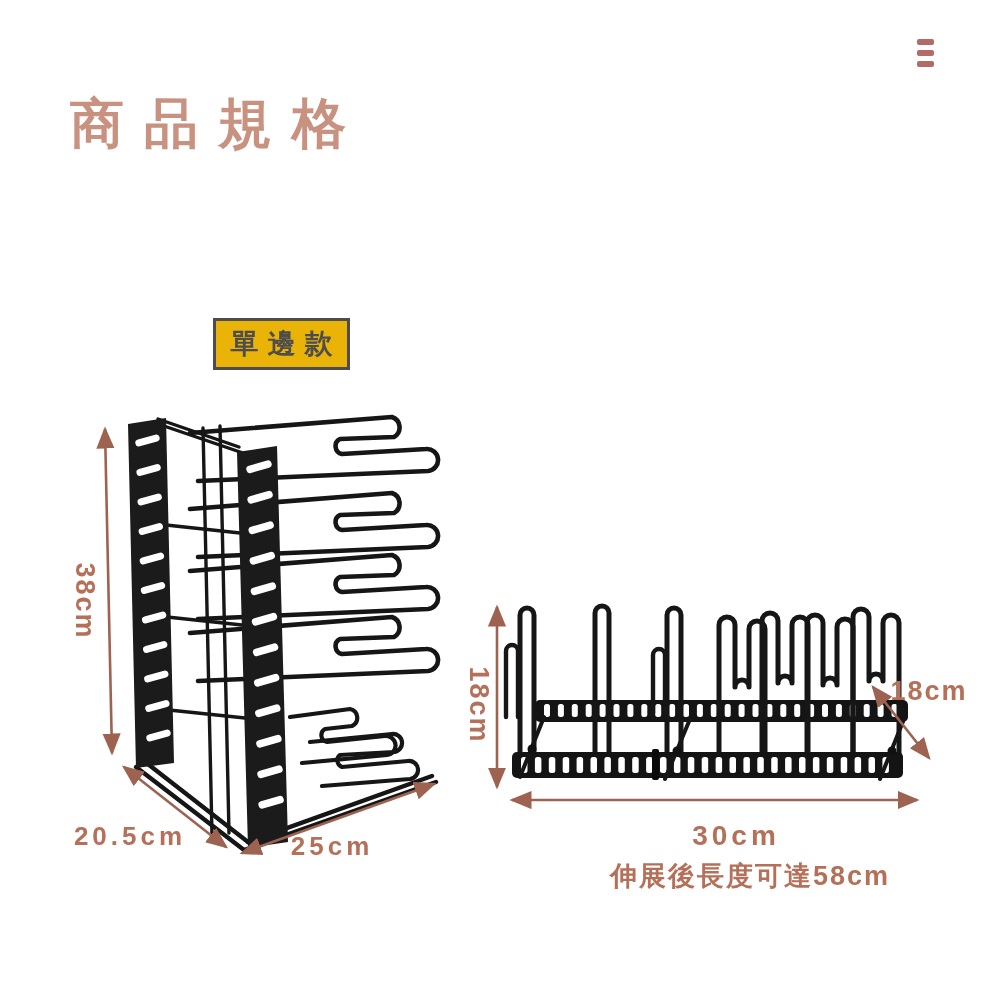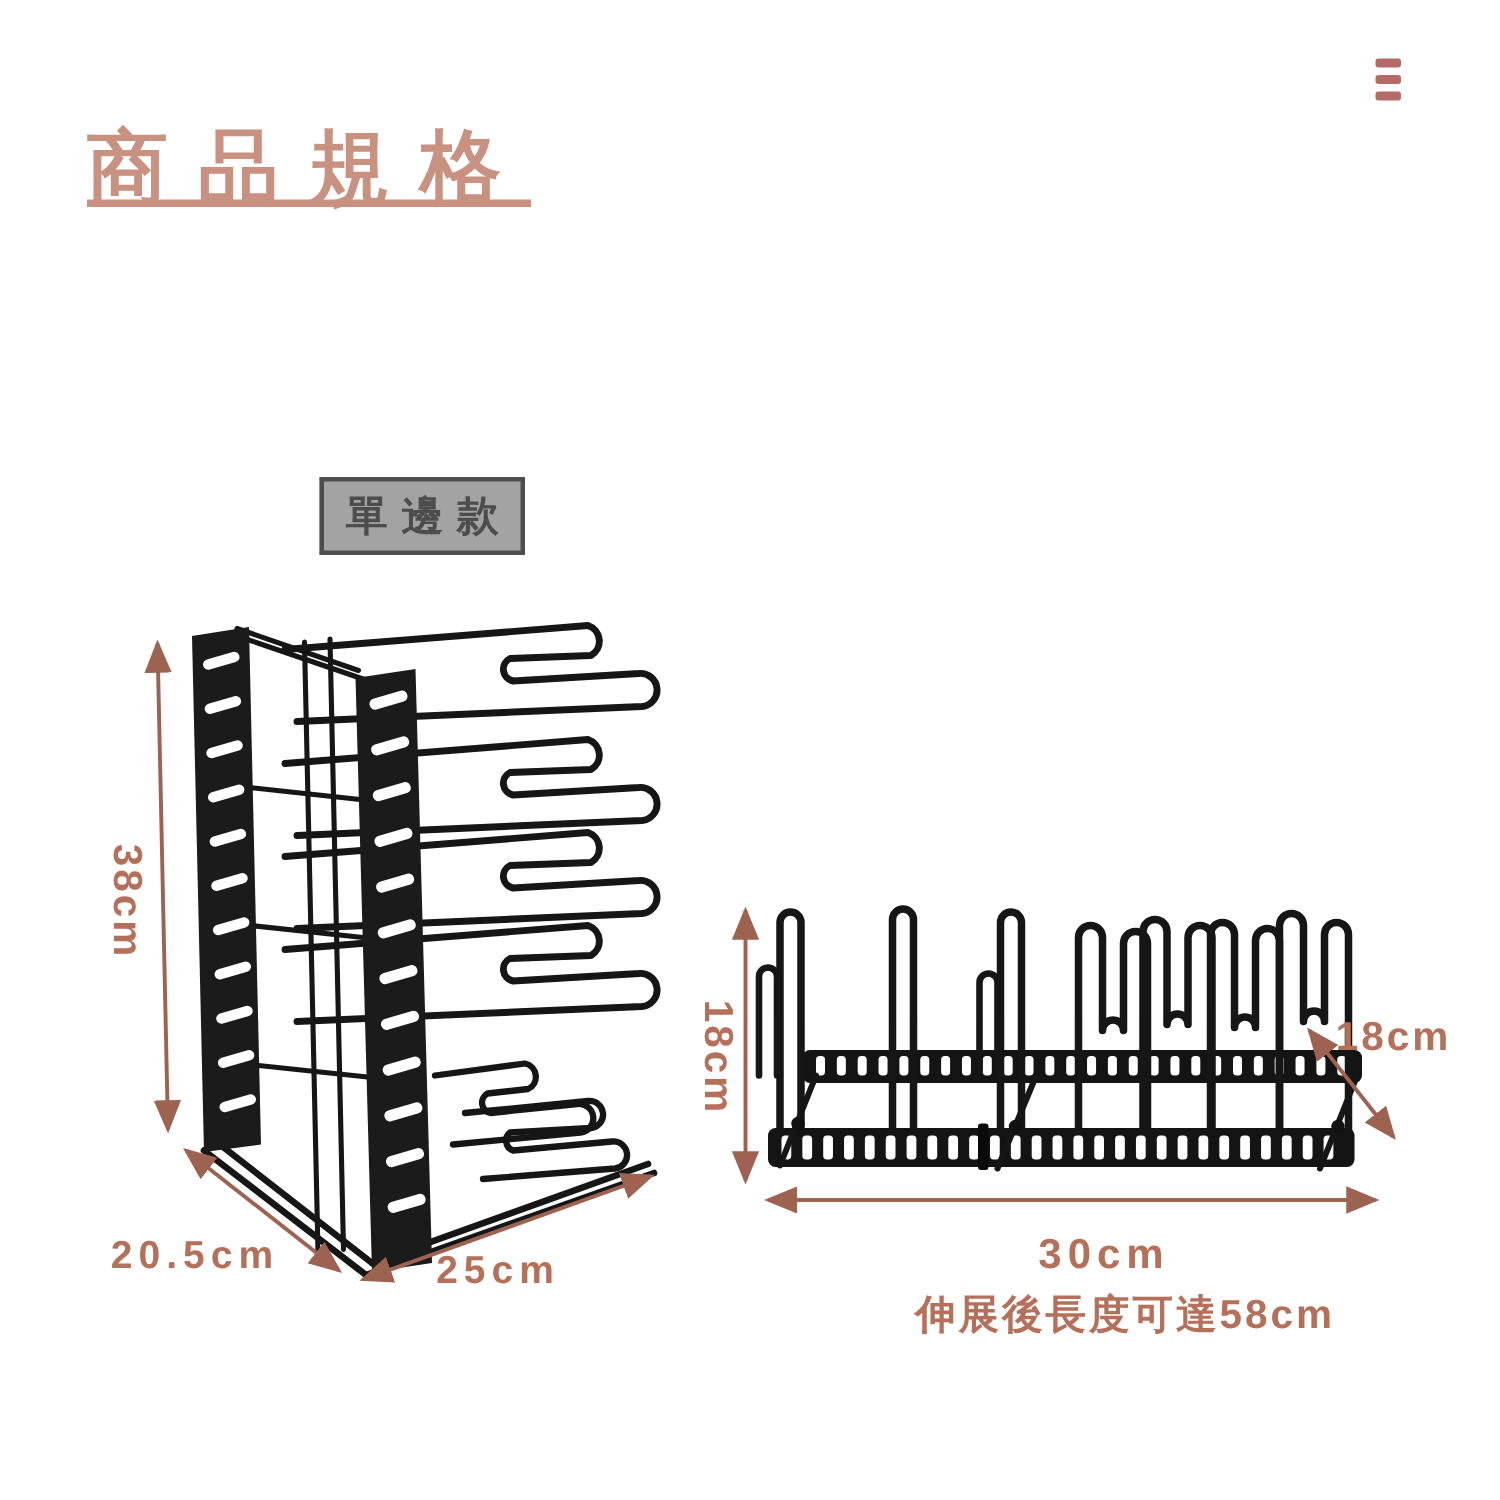--- a/index.html
+++ b/index.html
@@ -2,39 +2,39 @@
 <html><head>
 <meta charset="utf-8">
 <style>
   html,body{margin:0;padding:0;background:#ffffff;}
   #page{
     position:relative;width:1000px;height:1000px;background:#ffffff;overflow:hidden;
     font-family:"Liberation Sans","DejaVu Sans",sans-serif;
   }
   
   #page-title{
-    position:absolute;left:58px;top:76px;margin:0;
-    font-size:54px;font-weight:bold;letter-spacing:20px;color:#c9917f;text-decoration:underline;
+    position:absolute;left:58px;top:76px;margin:12px;
+    font-size:54px;font-weight:bold;letter-spacing:20px;color:#c9917f;
   }
   #page-subtitle{
     position:absolute;left:62px;top:185px;margin:0;
     font-size:22px;font-weight:bold;letter-spacing:7px;color:#5a5a5a;
   }
   
   .menu-icon{
     position:absolute;left:917px;top:39px;width:18px;height:28px;cursor:pointer;
     display:flex;flex-direction:column;justify-content:space-between;
   }
   .menu-icon span{display:block;width:17px;height:6px;border-radius:2px;background:#b26b66;}
   
   .fig-label{
     position:absolute;box-sizing:border-box;width:137px;height:52px;
     border:3px solid #4d4d4d;color:#4d4d4d;
     font-size:28px;font-weight:bold;letter-spacing:9px;padding-left:9px;
-    display:flex;align-items:center;justify-content:center;background:#a3a3a3;
+    display:flex;align-items:center;justify-content:center;background:#eab308;
   }
   #label-single{left:213px;top:318px;}
   #label-tele{left:638px;top:485px;}
   
   .fig-svg{position:absolute;}
   #fig-single{left:40px;top:395px;}
   #fig-tele{left:440px;top:555px;}
   .wire{stroke:#161616;fill:none;stroke-linecap:round;stroke-linejoin:round;}
   .dim-line{stroke:#9d6350;stroke-width:2.6;fill:none;}
   .dim-text{fill:#b5705a;font-weight:bold;font-family:"Liberation Sans","DejaVu Sans",sans-serif;}

